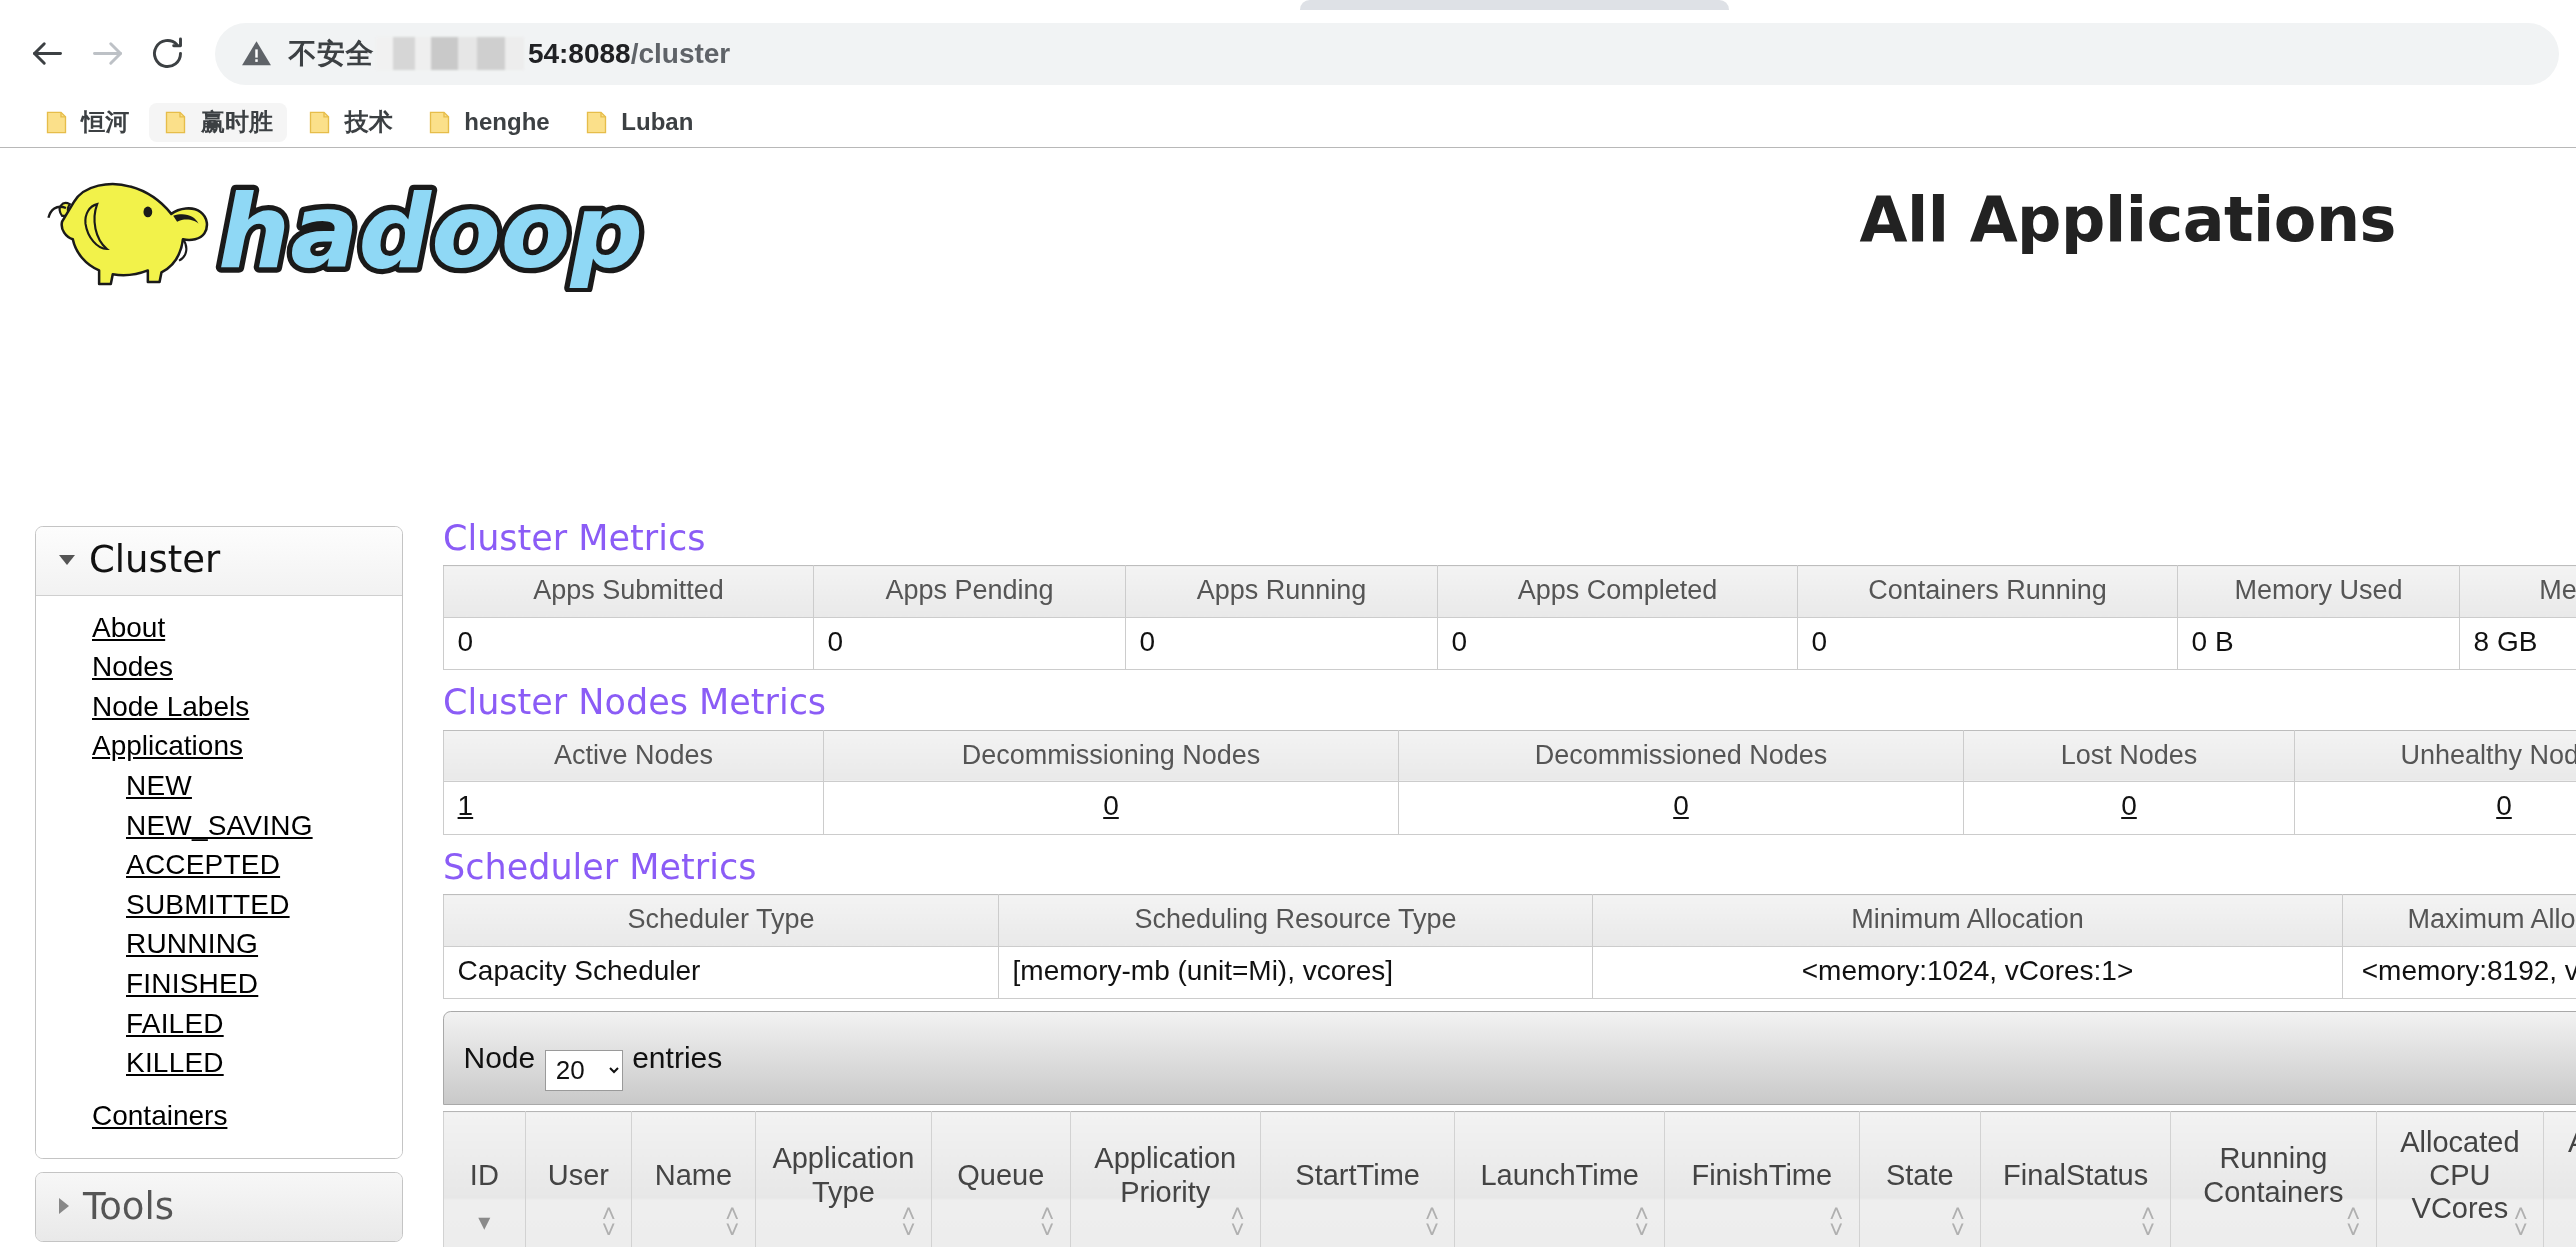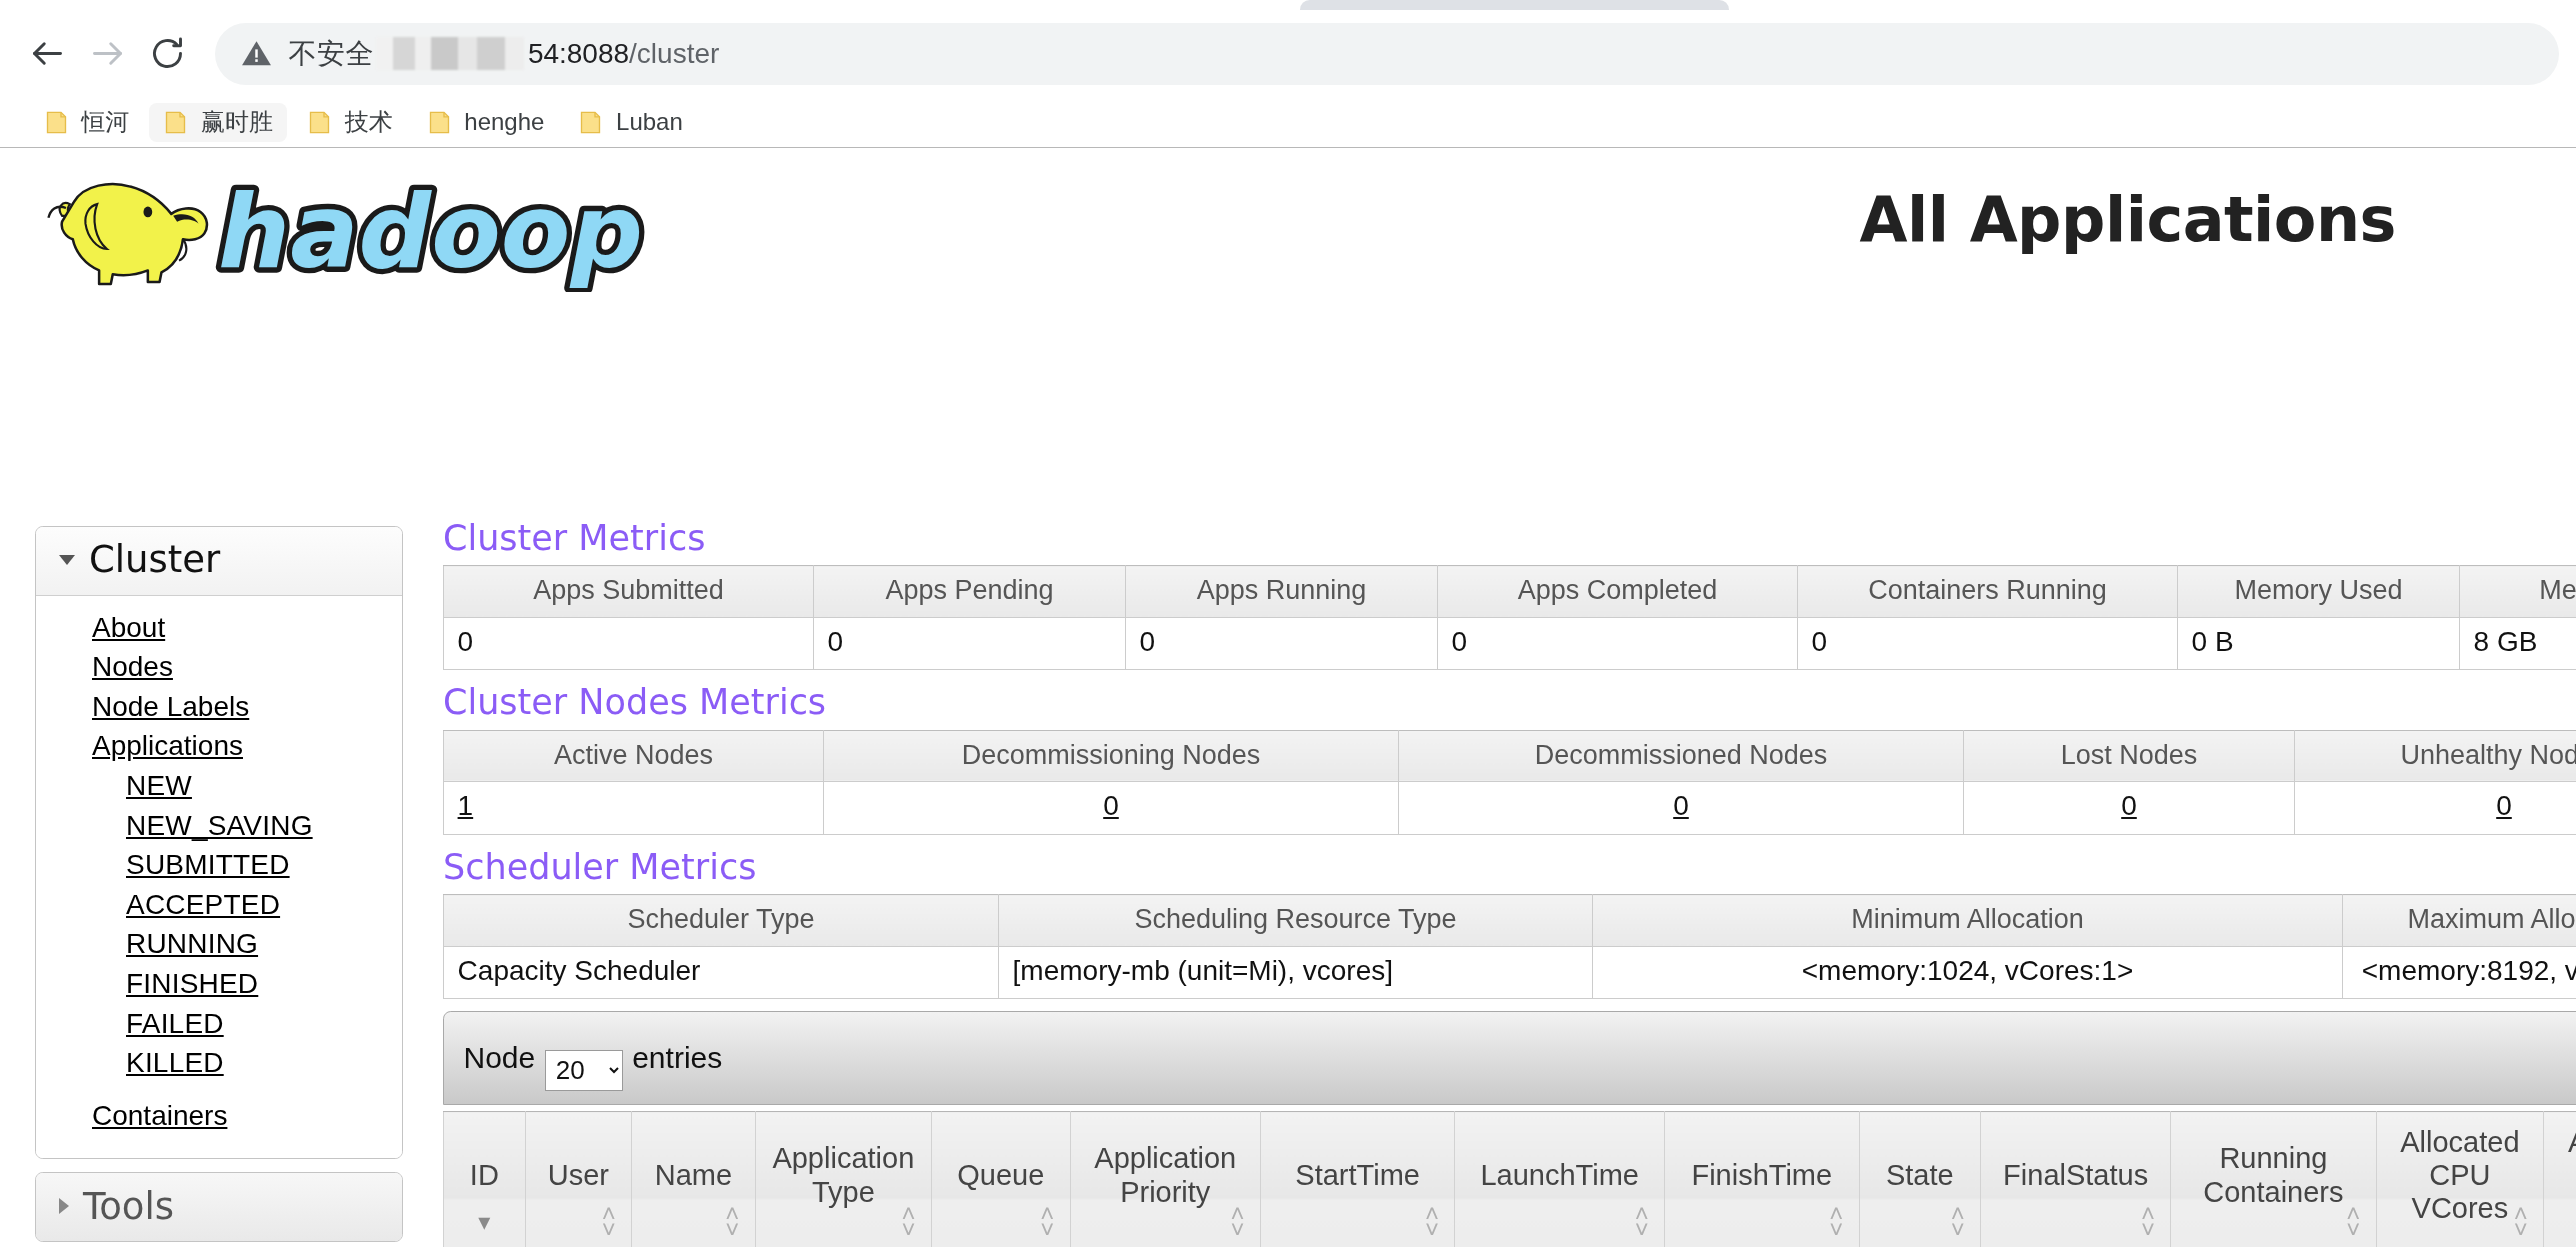--- a/index.html
+++ b/index.html
@@ -9,20 +9,21 @@
     width: 2576px; height: 1248px;
     overflow: hidden;
     background: #ffffff;
     font-family: "Liberation Sans", sans-serif;
   }
 
   
   .browser-chrome {
     background: #ffffff;
     width: 100%;
+    font-weight: bold;
   }
   .tab-strip {
     height: 9.7px;
     background: #ffffff;
     position: relative;
   }
   .tab-strip .ghost-tab {
     position: absolute;
     left: 1300px; top: 0;
     width: 429px; height: 9.7px;
@@ -467,22 +468,22 @@
         <span class="panel-title">Cluster</span>
       </div>
       <div class="panel-body">
         <a class="nav-link" href="#">About</a>
         <a class="nav-link" href="#">Nodes</a>
         <a class="nav-link" href="#">Node Labels</a>
         <a class="nav-link" href="#">Applications</a>
 
         <a class="nav-link sub" href="#">NEW</a>
         <a class="nav-link sub" href="#">NEW_SAVING</a>
+        <a class="nav-link sub" href="#">ACCEPTED</a>
         <a class="nav-link sub" href="#">SUBMITTED</a>
-        <a class="nav-link sub" href="#">ACCEPTED</a>
         <a class="nav-link sub" href="#">RUNNING</a>
         <a class="nav-link sub" href="#">FINISHED</a>
         <a class="nav-link sub" href="#">FAILED</a>
         <a class="nav-link sub" href="#">KILLED</a>
 
         <div class="nav-gap"></div>
         <a class="nav-link" href="#">Containers</a>
       </div>
     </div>
 

